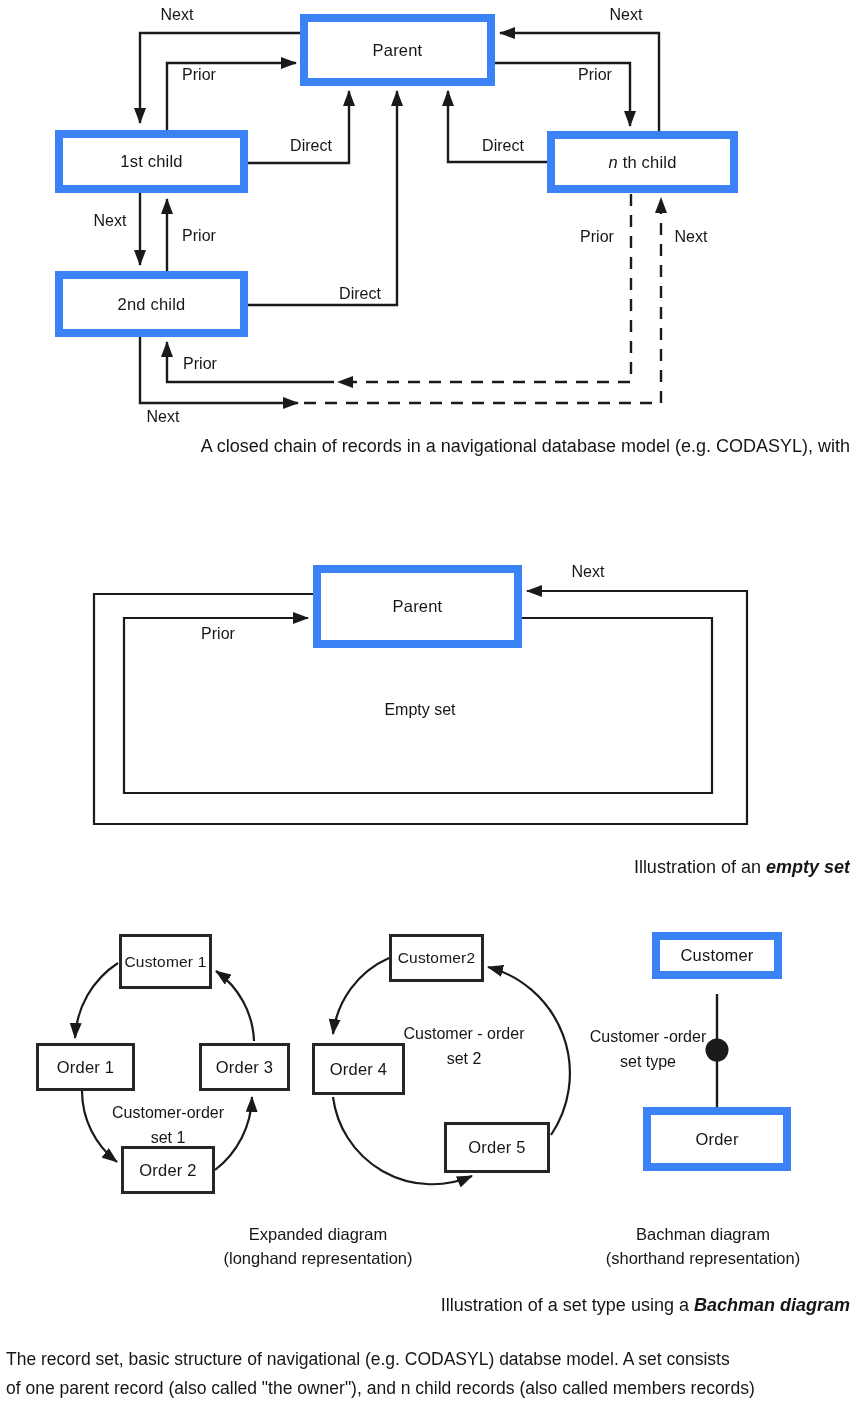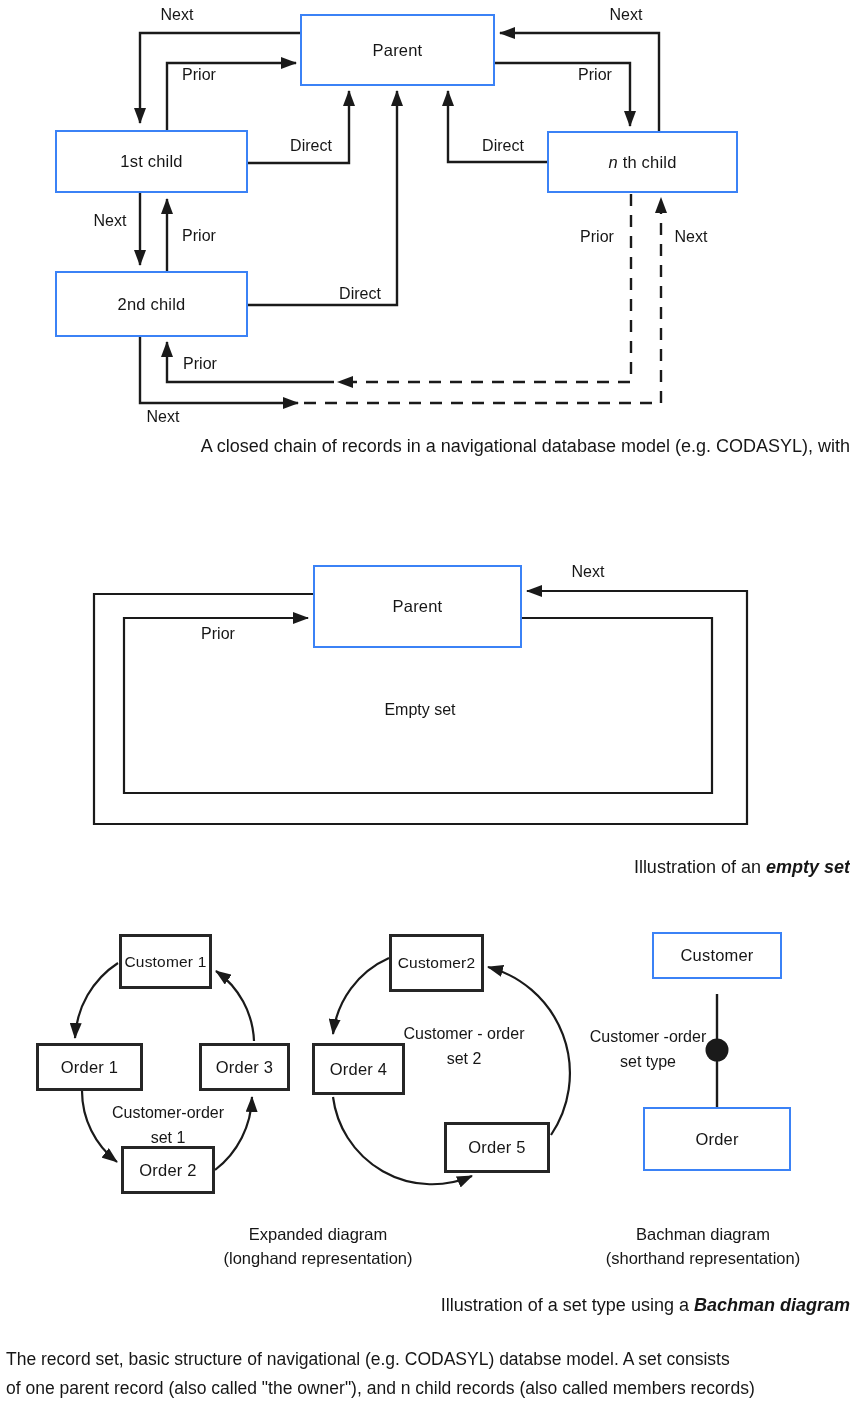--- a/index.html
+++ b/index.html
@@ -7,21 +7,21 @@
     position:relative;width:850px;height:1405px;background:#ffffff;
     font-family:"Liberation Sans", sans-serif;color:#161616;overflow:hidden;
     margin:0 auto;
   }
   svg.lines{position:absolute;left:0;top:0;width:850px;height:1405px;}
   .box{
     position:absolute;box-sizing:border-box;background:#fff;
     display:flex;align-items:center;justify-content:center;
     font-size:16.5px;letter-spacing:.2px;z-index:2;
   }
-  .thick{border:2px solid #3b82f6;}
+  .thick{border:8px solid #3b82f6;}
   .med{border:3.5px solid #262626;}
   .elabel{
     position:absolute;transform:translateX(-50%);white-space:nowrap;
     font-size:16px;z-index:3;background:transparent;padding:0 2px;
   }
   .setlabel{
     position:absolute;transform:translateX(-50%);text-align:center;
     font-size:16px;line-height:25px;white-space:nowrap;z-index:3;
   }
   .caption{
@@ -128,35 +128,35 @@
   <div class="elabel" style="left:218px;top:625px;">Prior</div>
   <div class="elabel" style="left:420px;top:701px;">Empty set</div>
 
   <div class="caption" style="top:854px;">
     <span>Illustration of an </span><span class="emph">empty set</span>
   </div>
 
   <div class="box med" style="left:119px;top:934px;width:93px;height:55px;font-size:15.5px;justify-content:center;">
     <span>Customer 1</span>
   </div>
-  <div class="box med" style="left:36px;top:1043px;width:107px;height:48px;">
+  <div class="box med" style="left:36px;top:1043px;width:99px;height:48px;">
     <span>Order 1</span>
   </div>
   <div class="box med" style="left:199px;top:1043px;width:91px;height:48px;">
     <span>Order 3</span>
   </div>
   <div class="box med" style="left:121px;top:1146px;width:94px;height:48px;">
     <span>Order 2</span>
   </div>
   <div class="setlabel" style="left:168px;top:1100px;">
     <div>Customer-order</div>
     <div>set 1</div>
   </div>
 
-  <div class="box med" style="left:389px;top:934px;width:95px;height:58px;font-size:15.5px;text-align:center;">
+  <div class="box med" style="left:389px;top:934px;width:95px;height:48px;font-size:15.5px;text-align:center;">
     <span>Customer2</span>
   </div>
   <div class="box med" style="left:312px;top:1043px;width:93px;height:52px;">
     <span>Order 4</span>
   </div>
   <div class="box med" style="left:444px;top:1122px;width:106px;height:51px;">
     <span>Order 5</span>
   </div>
   <div class="setlabel" style="left:464px;top:1021px;">
     <div>Customer - order</div>

